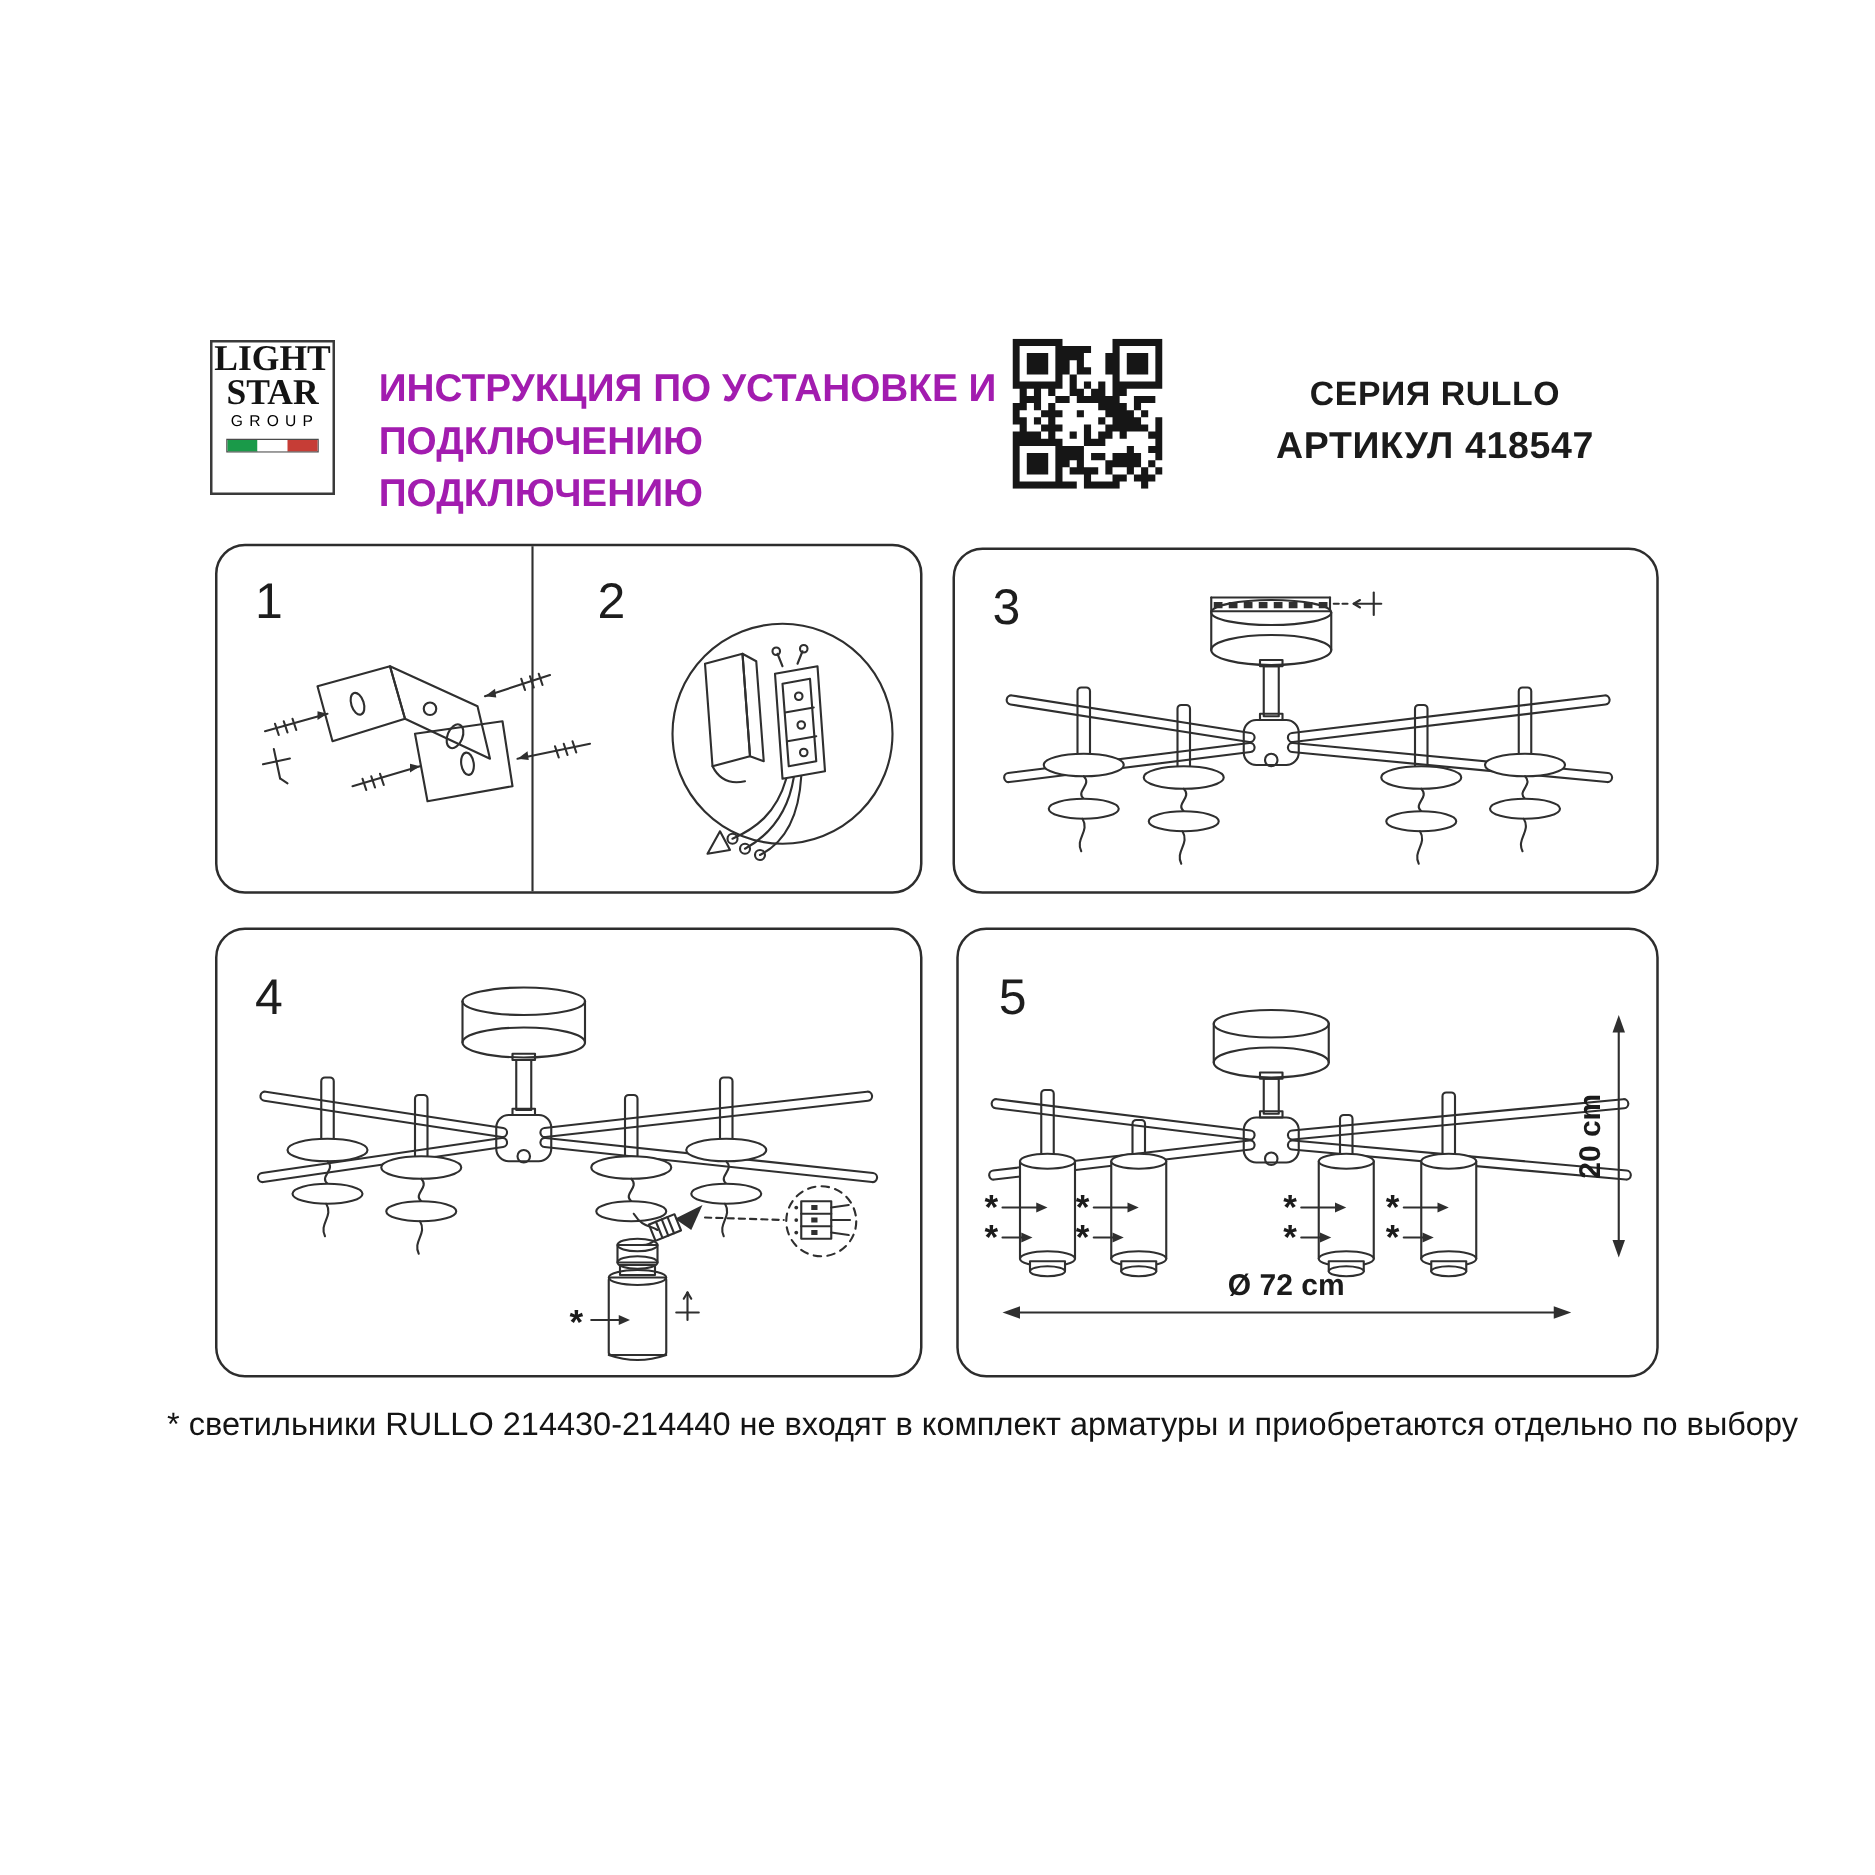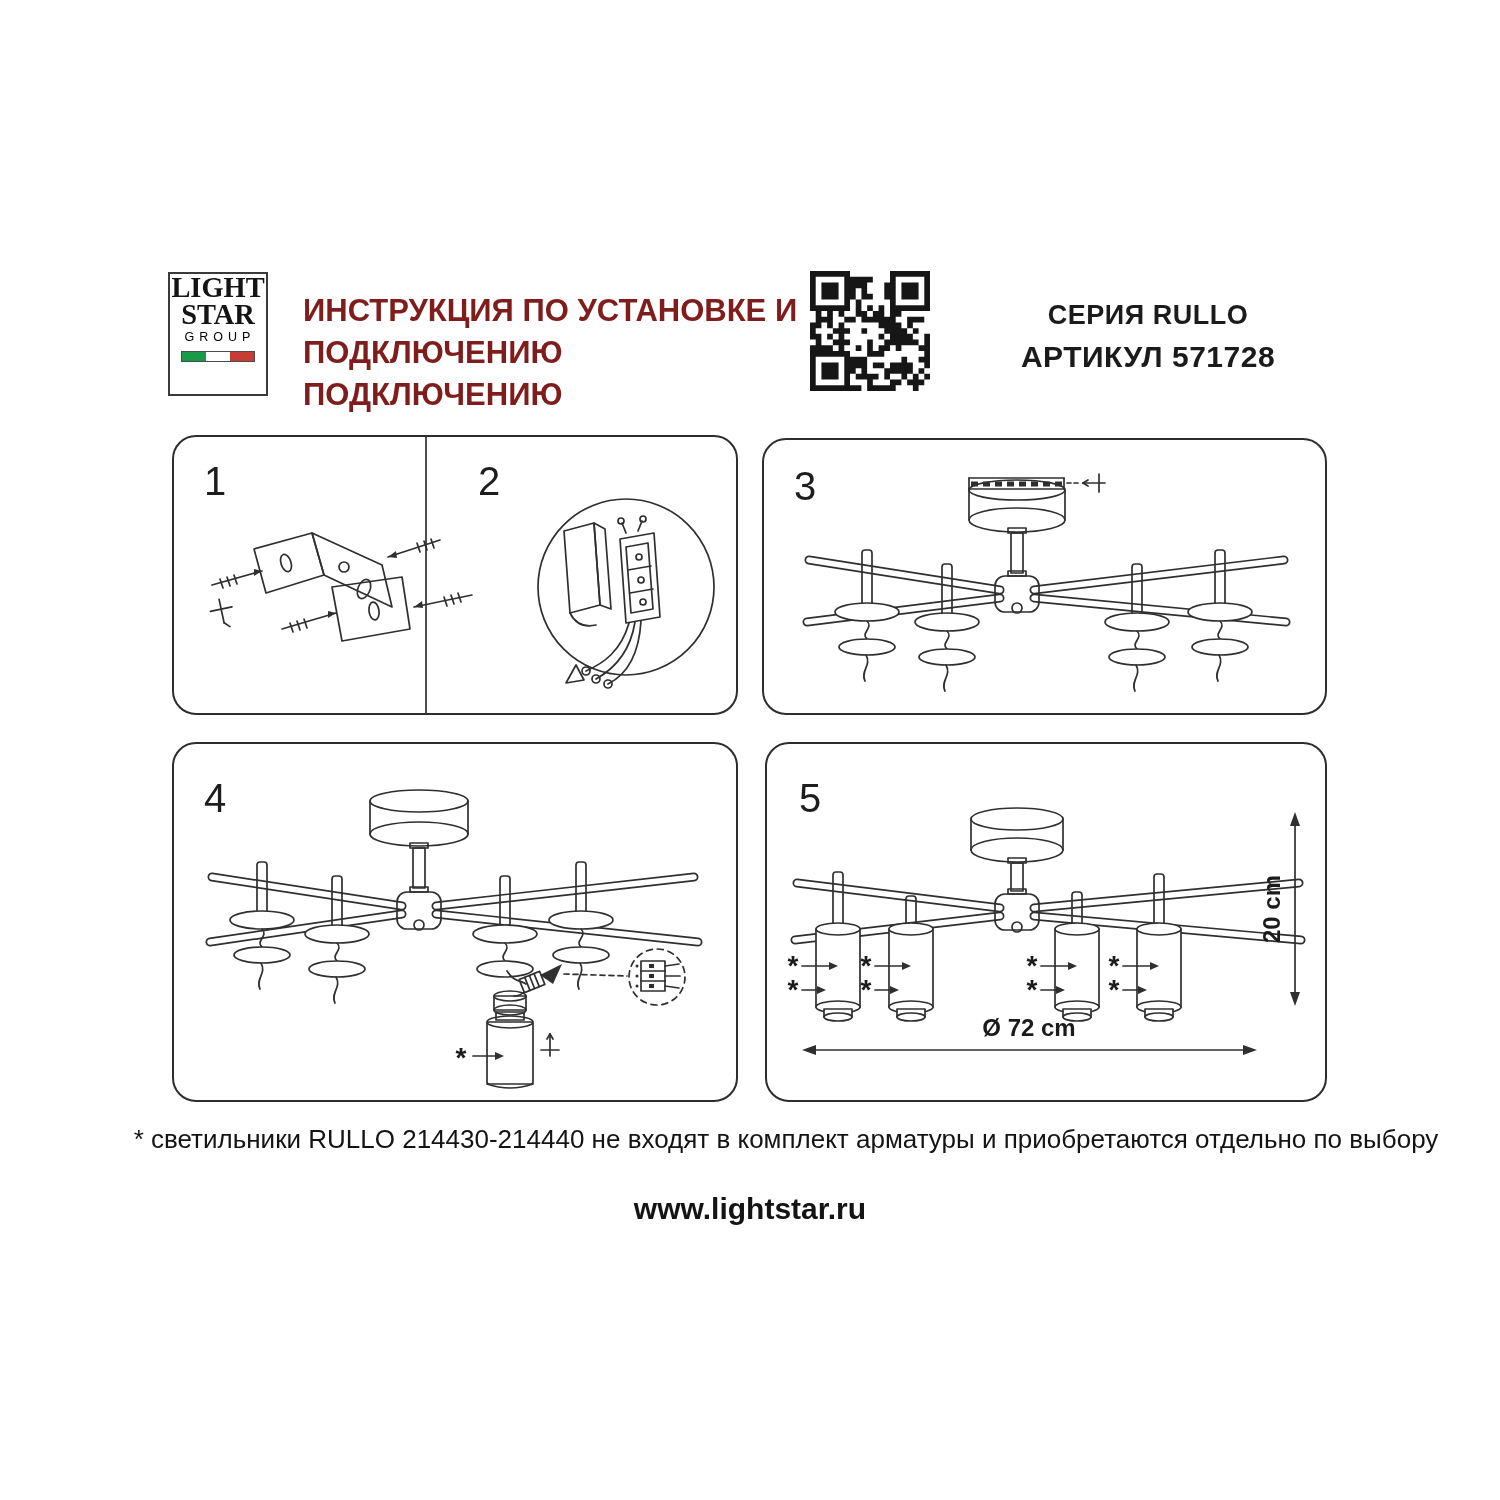--- a/index.html
+++ b/index.html
@@ -7,21 +7,21 @@
         font-family:"Liberation Sans",sans-serif;color:#1b1b1b;}
   
   .logo-box{position:absolute;left:168px;top:272px;width:100px;height:124px;
             border:2px solid #3a3a3a;background:#fff;text-align:center;box-sizing:border-box;}
   .logo-word{font-family:"Liberation Serif",serif;font-weight:bold;font-size:29px;line-height:0.92;
              letter-spacing:0px;color:#141414;transform:scaleX(0.98);}
   .logo-group{font-size:12.5px;letter-spacing:5px;color:#000000;margin-top:3px;margin-left:4px;}
   .logo-flag{width:72px;height:9px;border:1.5px solid #4a4a4a;margin:7px auto 0 auto;display:flex;}
   .logo-flag span{flex:1;}
   .title{position:absolute;left:303px;top:290px;width:520px;font-size:31px;font-weight:bold;
-         line-height:42px;color:#7f1d1d;}
+         line-height:42px;color:#a21caf;}
   .qr{position:absolute;left:810px;top:271px;width:120px;height:120px;}
   .series-block{position:absolute;left:958px;top:300px;width:380px;text-align:center;}
   .series-line{font-size:27px;font-weight:bold;letter-spacing:0.5px;}
   .article-line{font-size:30px;font-weight:bold;margin-top:9px;letter-spacing:0.5px;}
   
   .panel{position:absolute;border:2px solid #2d2d2d;border-radius:24px;background:#fff;box-sizing:border-box;}
   .p12{left:172px;top:435px;width:566px;height:280px;}
   .p3{left:762px;top:438px;width:565px;height:277px;}
   .p4{left:172px;top:742px;width:566px;height:360px;}
   .p5{left:765px;top:742px;width:562px;height:360px;}
@@ -60,21 +60,21 @@
   </div>
 
   <div class="qr">
     <svg id="qr-svg" viewBox="0 0 120 120">
         <path d="M0.00 0.00h5.71v5.71h-5.71zM5.71 0.00h5.71v5.71h-5.71zM11.43 0.00h5.71v5.71h-5.71zM17.14 0.00h5.71v5.71h-5.71zM22.86 0.00h5.71v5.71h-5.71zM28.57 0.00h5.71v5.71h-5.71zM34.29 0.00h5.71v5.71h-5.71zM80.00 0.00h5.71v5.71h-5.71zM85.71 0.00h5.71v5.71h-5.71zM91.43 0.00h5.71v5.71h-5.71zM97.14 0.00h5.71v5.71h-5.71zM102.86 0.00h5.71v5.71h-5.71zM108.57 0.00h5.71v5.71h-5.71zM114.29 0.00h5.71v5.71h-5.71zM0.00 5.71h5.71v5.71h-5.71zM34.29 5.71h5.71v5.71h-5.71zM40.00 5.71h5.71v5.71h-5.71zM45.71 5.71h5.71v5.71h-5.71zM51.43 5.71h5.71v5.71h-5.71zM57.14 5.71h5.71v5.71h-5.71zM80.00 5.71h5.71v5.71h-5.71zM114.29 5.71h5.71v5.71h-5.71zM0.00 11.43h5.71v5.71h-5.71zM11.43 11.43h5.71v5.71h-5.71zM17.14 11.43h5.71v5.71h-5.71zM22.86 11.43h5.71v5.71h-5.71zM34.29 11.43h5.71v5.71h-5.71zM40.00 11.43h5.71v5.71h-5.71zM45.71 11.43h5.71v5.71h-5.71zM51.43 11.43h5.71v5.71h-5.71zM74.29 11.43h5.71v5.71h-5.71zM80.00 11.43h5.71v5.71h-5.71zM91.43 11.43h5.71v5.71h-5.71zM97.14 11.43h5.71v5.71h-5.71zM102.86 11.43h5.71v5.71h-5.71zM114.29 11.43h5.71v5.71h-5.71zM0.00 17.14h5.71v5.71h-5.71zM11.43 17.14h5.71v5.71h-5.71zM17.14 17.14h5.71v5.71h-5.71zM22.86 17.14h5.71v5.71h-5.71zM34.29 17.14h5.71v5.71h-5.71zM40.00 17.14h5.71v5.71h-5.71zM51.43 17.14h5.71v5.71h-5.71zM74.29 17.14h5.71v5.71h-5.71zM80.00 17.14h5.71v5.71h-5.71zM91.43 17.14h5.71v5.71h-5.71zM97.14 17.14h5.71v5.71h-5.71zM102.86 17.14h5.71v5.71h-5.71zM114.29 17.14h5.71v5.71h-5.71zM0.00 22.86h5.71v5.71h-5.71zM11.43 22.86h5.71v5.71h-5.71zM17.14 22.86h5.71v5.71h-5.71zM22.86 22.86h5.71v5.71h-5.71zM34.29 22.86h5.71v5.71h-5.71zM40.00 22.86h5.71v5.71h-5.71zM51.43 22.86h5.71v5.71h-5.71zM57.14 22.86h5.71v5.71h-5.71zM74.29 22.86h5.71v5.71h-5.71zM80.00 22.86h5.71v5.71h-5.71zM91.43 22.86h5.71v5.71h-5.71zM97.14 22.86h5.71v5.71h-5.71zM102.86 22.86h5.71v5.71h-5.71zM114.29 22.86h5.71v5.71h-5.71zM0.00 28.57h5.71v5.71h-5.71zM34.29 28.57h5.71v5.71h-5.71zM45.71 28.57h5.71v5.71h-5.71zM80.00 28.57h5.71v5.71h-5.71zM114.29 28.57h5.71v5.71h-5.71zM0.00 34.29h5.71v5.71h-5.71zM5.71 34.29h5.71v5.71h-5.71zM11.43 34.29h5.71v5.71h-5.71zM17.14 34.29h5.71v5.71h-5.71zM22.86 34.29h5.71v5.71h-5.71zM28.57 34.29h5.71v5.71h-5.71zM34.29 34.29h5.71v5.71h-5.71zM45.71 34.29h5.71v5.71h-5.71zM57.14 34.29h5.71v5.71h-5.71zM68.57 34.29h5.71v5.71h-5.71zM80.00 34.29h5.71v5.71h-5.71zM85.71 34.29h5.71v5.71h-5.71zM91.43 34.29h5.71v5.71h-5.71zM97.14 34.29h5.71v5.71h-5.71zM102.86 34.29h5.71v5.71h-5.71zM108.57 34.29h5.71v5.71h-5.71zM114.29 34.29h5.71v5.71h-5.71zM5.71 40.00h5.71v5.71h-5.71zM17.14 40.00h5.71v5.71h-5.71zM28.57 40.00h5.71v5.71h-5.71zM45.71 40.00h5.71v5.71h-5.71zM51.43 40.00h5.71v5.71h-5.71zM62.86 40.00h5.71v5.71h-5.71zM68.57 40.00h5.71v5.71h-5.71zM80.00 40.00h5.71v5.71h-5.71zM85.71 40.00h5.71v5.71h-5.71zM5.71 45.71h5.71v5.71h-5.71zM11.43 45.71h5.71v5.71h-5.71zM17.14 45.71h5.71v5.71h-5.71zM34.29 45.71h5.71v5.71h-5.71zM40.00 45.71h5.71v5.71h-5.71zM51.43 45.71h5.71v5.71h-5.71zM57.14 45.71h5.71v5.71h-5.71zM62.86 45.71h5.71v5.71h-5.71zM68.57 45.71h5.71v5.71h-5.71zM74.29 45.71h5.71v5.71h-5.71zM80.00 45.71h5.71v5.71h-5.71zM97.14 45.71h5.71v5.71h-5.71zM102.86 45.71h5.71v5.71h-5.71zM108.57 45.71h5.71v5.71h-5.71zM0.00 51.43h5.71v5.71h-5.71zM5.71 51.43h5.71v5.71h-5.71zM17.14 51.43h5.71v5.71h-5.71zM28.57 51.43h5.71v5.71h-5.71zM68.57 51.43h5.71v5.71h-5.71zM74.29 51.43h5.71v5.71h-5.71zM80.00 51.43h5.71v5.71h-5.71zM85.71 51.43h5.71v5.71h-5.71zM97.14 51.43h5.71v5.71h-5.71zM0.00 57.14h5.71v5.71h-5.71zM22.86 57.14h5.71v5.71h-5.71zM28.57 57.14h5.71v5.71h-5.71zM34.29 57.14h5.71v5.71h-5.71zM51.43 57.14h5.71v5.71h-5.71zM74.29 57.14h5.71v5.71h-5.71zM80.00 57.14h5.71v5.71h-5.71zM85.71 57.14h5.71v5.71h-5.71zM91.43 57.14h5.71v5.71h-5.71zM102.86 57.14h5.71v5.71h-5.71zM0.00 62.86h5.71v5.71h-5.71zM5.71 62.86h5.71v5.71h-5.71zM17.14 62.86h5.71v5.71h-5.71zM28.57 62.86h5.71v5.71h-5.71zM68.57 62.86h5.71v5.71h-5.71zM80.00 62.86h5.71v5.71h-5.71zM85.71 62.86h5.71v5.71h-5.71zM91.43 62.86h5.71v5.71h-5.71zM97.14 62.86h5.71v5.71h-5.71zM114.29 62.86h5.71v5.71h-5.71zM5.71 68.57h5.71v5.71h-5.71zM22.86 68.57h5.71v5.71h-5.71zM28.57 68.57h5.71v5.71h-5.71zM34.29 68.57h5.71v5.71h-5.71zM57.14 68.57h5.71v5.71h-5.71zM74.29 68.57h5.71v5.71h-5.71zM80.00 68.57h5.71v5.71h-5.71zM85.71 68.57h5.71v5.71h-5.71zM91.43 68.57h5.71v5.71h-5.71zM97.14 68.57h5.71v5.71h-5.71zM102.86 68.57h5.71v5.71h-5.71zM114.29 68.57h5.71v5.71h-5.71zM0.00 74.29h5.71v5.71h-5.71zM5.71 74.29h5.71v5.71h-5.71zM11.43 74.29h5.71v5.71h-5.71zM17.14 74.29h5.71v5.71h-5.71zM28.57 74.29h5.71v5.71h-5.71zM45.71 74.29h5.71v5.71h-5.71zM57.14 74.29h5.71v5.71h-5.71zM68.57 74.29h5.71v5.71h-5.71zM74.29 74.29h5.71v5.71h-5.71zM85.71 74.29h5.71v5.71h-5.71zM108.57 74.29h5.71v5.71h-5.71zM114.29 74.29h5.71v5.71h-5.71zM0.00 80.00h5.71v5.71h-5.71zM5.71 80.00h5.71v5.71h-5.71zM11.43 80.00h5.71v5.71h-5.71zM17.14 80.00h5.71v5.71h-5.71zM22.86 80.00h5.71v5.71h-5.71zM28.57 80.00h5.71v5.71h-5.71zM34.29 80.00h5.71v5.71h-5.71zM57.14 80.00h5.71v5.71h-5.71zM62.86 80.00h5.71v5.71h-5.71zM68.57 80.00h5.71v5.71h-5.71zM114.29 80.00h5.71v5.71h-5.71zM0.00 85.71h5.71v5.71h-5.71zM34.29 85.71h5.71v5.71h-5.71zM40.00 85.71h5.71v5.71h-5.71zM45.71 85.71h5.71v5.71h-5.71zM51.43 85.71h5.71v5.71h-5.71zM91.43 85.71h5.71v5.71h-5.71zM108.57 85.71h5.71v5.71h-5.71zM114.29 85.71h5.71v5.71h-5.71zM0.00 91.43h5.71v5.71h-5.71zM11.43 91.43h5.71v5.71h-5.71zM17.14 91.43h5.71v5.71h-5.71zM22.86 91.43h5.71v5.71h-5.71zM34.29 91.43h5.71v5.71h-5.71zM40.00 91.43h5.71v5.71h-5.71zM45.71 91.43h5.71v5.71h-5.71zM51.43 91.43h5.71v5.71h-5.71zM62.86 91.43h5.71v5.71h-5.71zM68.57 91.43h5.71v5.71h-5.71zM80.00 91.43h5.71v5.71h-5.71zM85.71 91.43h5.71v5.71h-5.71zM91.43 91.43h5.71v5.71h-5.71zM97.14 91.43h5.71v5.71h-5.71zM114.29 91.43h5.71v5.71h-5.71zM0.00 97.14h5.71v5.71h-5.71zM11.43 97.14h5.71v5.71h-5.71zM17.14 97.14h5.71v5.71h-5.71zM22.86 97.14h5.71v5.71h-5.71zM34.29 97.14h5.71v5.71h-5.71zM40.00 97.14h5.71v5.71h-5.71zM51.43 97.14h5.71v5.71h-5.71zM74.29 97.14h5.71v5.71h-5.71zM80.00 97.14h5.71v5.71h-5.71zM85.71 97.14h5.71v5.71h-5.71zM91.43 97.14h5.71v5.71h-5.71zM97.14 97.14h5.71v5.71h-5.71zM108.57 97.14h5.71v5.71h-5.71zM0.00 102.86h5.71v5.71h-5.71zM11.43 102.86h5.71v5.71h-5.71zM17.14 102.86h5.71v5.71h-5.71zM22.86 102.86h5.71v5.71h-5.71zM34.29 102.86h5.71v5.71h-5.71zM45.71 102.86h5.71v5.71h-5.71zM51.43 102.86h5.71v5.71h-5.71zM57.14 102.86h5.71v5.71h-5.71zM62.86 102.86h5.71v5.71h-5.71zM74.29 102.86h5.71v5.71h-5.71zM91.43 102.86h5.71v5.71h-5.71zM102.86 102.86h5.71v5.71h-5.71zM114.29 102.86h5.71v5.71h-5.71zM0.00 108.57h5.71v5.71h-5.71zM34.29 108.57h5.71v5.71h-5.71zM57.14 108.57h5.71v5.71h-5.71zM80.00 108.57h5.71v5.71h-5.71zM85.71 108.57h5.71v5.71h-5.71zM97.14 108.57h5.71v5.71h-5.71zM102.86 108.57h5.71v5.71h-5.71zM108.57 108.57h5.71v5.71h-5.71zM0.00 114.29h5.71v5.71h-5.71zM5.71 114.29h5.71v5.71h-5.71zM11.43 114.29h5.71v5.71h-5.71zM17.14 114.29h5.71v5.71h-5.71zM22.86 114.29h5.71v5.71h-5.71zM28.57 114.29h5.71v5.71h-5.71zM34.29 114.29h5.71v5.71h-5.71zM40.00 114.29h5.71v5.71h-5.71zM45.71 114.29h5.71v5.71h-5.71zM57.14 114.29h5.71v5.71h-5.71zM62.86 114.29h5.71v5.71h-5.71zM68.57 114.29h5.71v5.71h-5.71zM74.29 114.29h5.71v5.71h-5.71zM80.00 114.29h5.71v5.71h-5.71zM102.86 114.29h5.71v5.71h-5.71z" fill="#161616"></path>
       </svg>
   </div>
 
   <div class="series-block">
     <div class="series-line">СЕРИЯ RULLO</div>
-    <div class="article-line">АРТИКУЛ 571728</div>
+    <div class="article-line">АРТИКУЛ 418547</div>
   </div>
 
   <div class="panel p12">
     <div class="step-num" style="left:30px;top:22px;">1</div>
     <div class="step-num" style="left:304px;top:22px;">2</div>
     <svg viewBox="0 0 562 276">
       <line class="ln" x1="252" y1="0" x2="252" y2="276"></line>
 
       <g>
         <polygon class="ln" fill="#fff" points="80,112 138,96 150,138 92,156"></polygon>
@@ -392,15 +392,14 @@
       <g>
         <line class="ln" x1="49" y1="306" x2="476" y2="306"></line>
         <polygon class="tri" points="35,306 49,301 49,311"></polygon>
         <polygon class="tri" points="490,306 476,301 476,311"></polygon>
         <text class="dimlbl" x="262" y="292" text-anchor="middle">Ø 72 cm</text>
       </g>
     </svg>
   </div>
 
   <div class="footnote">* светильники RULLO 214430-214440 не входят в комплект арматуры и приобретаются отдельно по выбору</div>
-  <div class="website">www.lightstar.ru</div>
 
 </div>
 
 </body></html>

